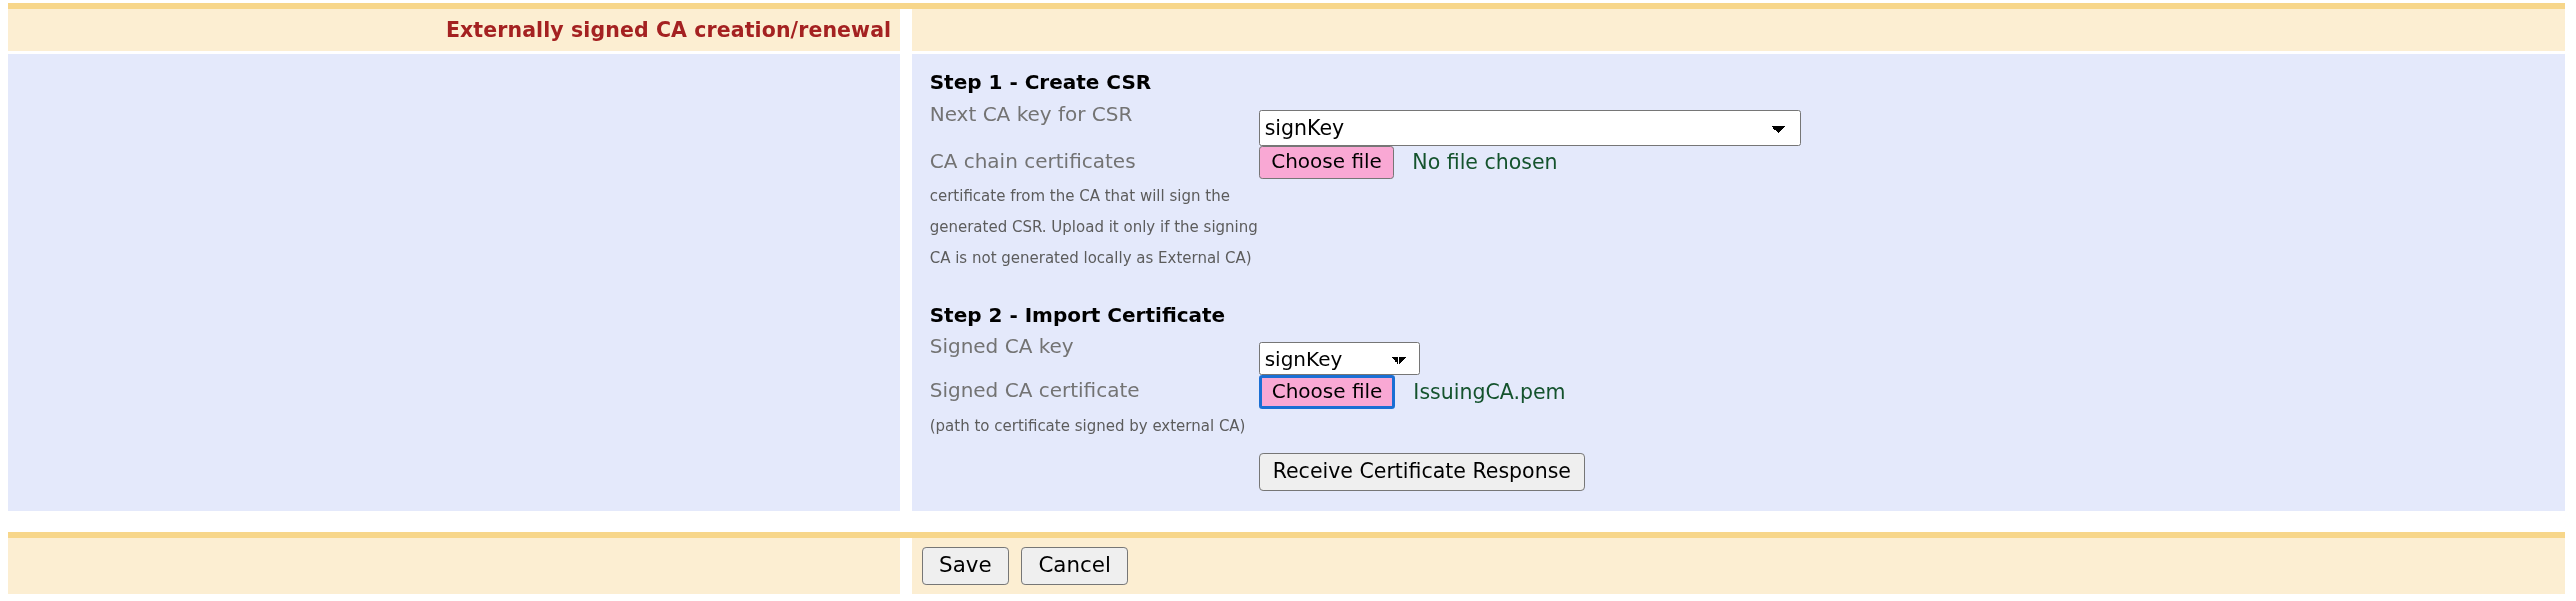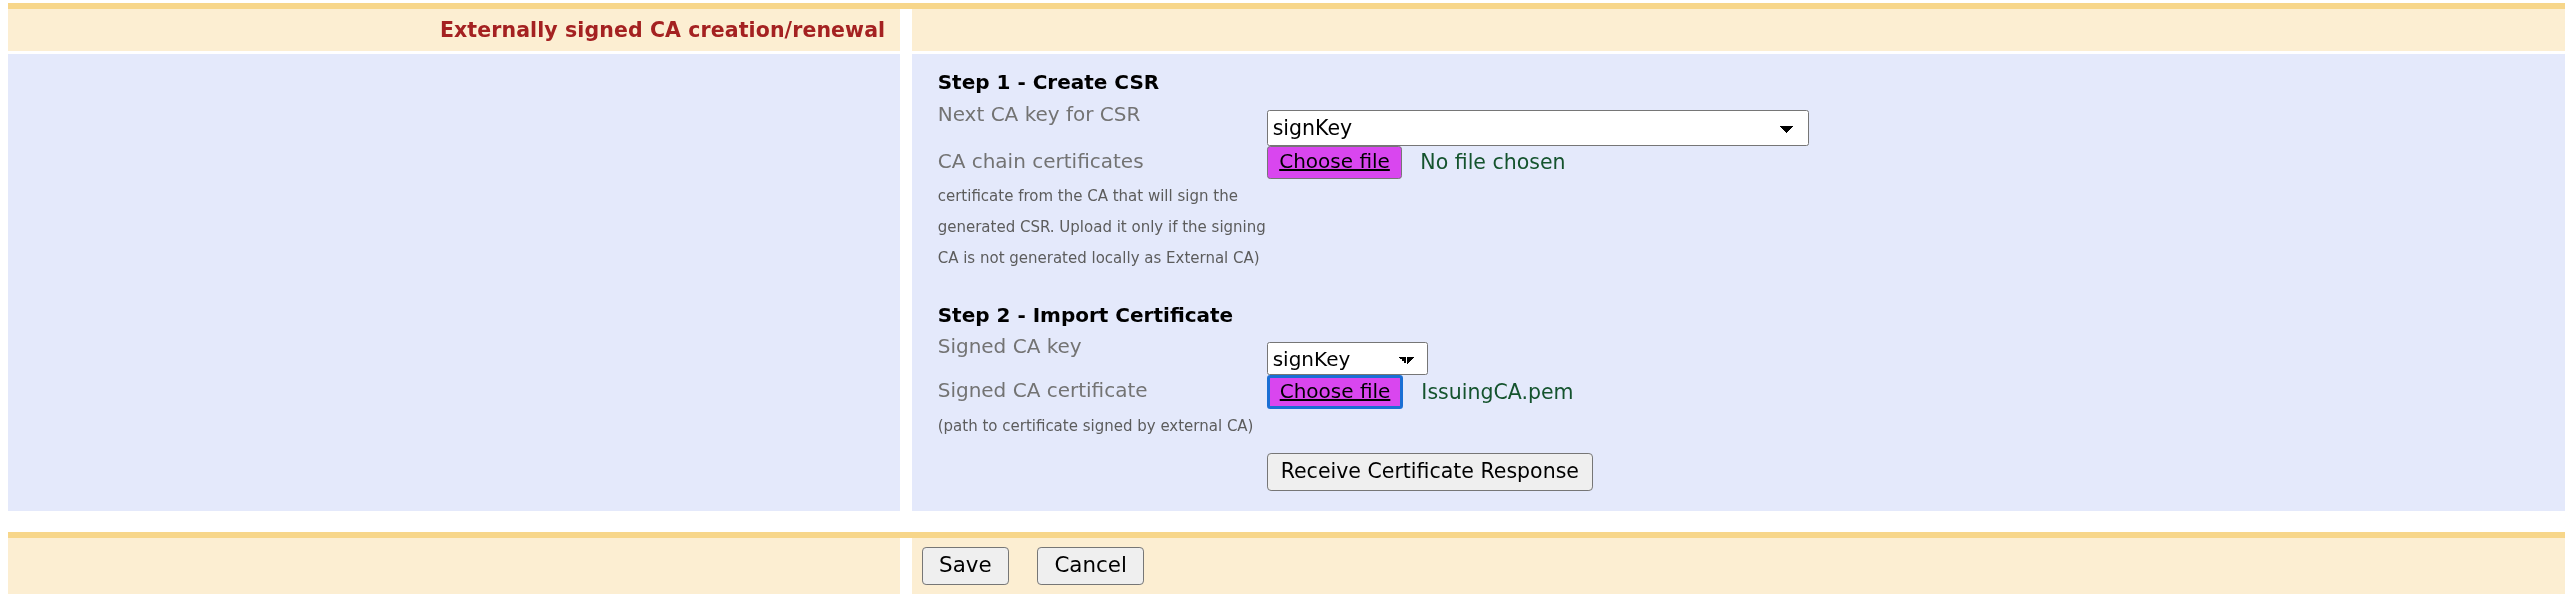--- a/index.html
+++ b/index.html
@@ -31,21 +31,21 @@
     display: flex;
     align-items: center;
   }
   .header-left {
     width: 892px;
     height: 100%;
     display: flex;
     align-items: center;
     justify-content: flex-end;
     box-sizing: border-box;
-    padding-right: 15px;
+    padding-right: 9px;
   }
   .header-title {
     color: #a42121;
     font-weight: bold;
     font-size: 20.5px;
     letter-spacing: 0.1px;
     white-space: nowrap;
   }
   .header-gap {
     width: 11.5px;
@@ -78,21 +78,21 @@
   .panel-right {
     flex: 1;
     background: #e4e9fb;
     position: relative;
   }
 
   
   .form-area {
     position: absolute;
     top: 0;
-    left: 16px;
+    left: 8px;
     right: 0;
     padding: 8.2px 0 0 10px;
   }
   .section-title {
     font-size: 20px;
     font-weight: bold;
     color: #000000;
     margin: 8.2px 0 3.3px 0;
     line-height: 25px;
   }
@@ -160,27 +160,26 @@
 
   .file-row {
     display: flex;
     align-items: center;
     gap: 0;
   }
   .file-btn {
     font-family: "DejaVu Sans", sans-serif;
     font-size: 20px;
     color: #000000;
-    background: #d946ef;
+    background: #f9a8d4;
     border: 1.6px solid #767676;
     border-radius: 3.3px;
     padding: 3.3px 11.5px 5px 11.5px;
     line-height: 23px;
     cursor: pointer;
-    text-decoration: underline;
   }
   .file-btn.focused {
     border: 3.3px solid #1a6fd4;
     border-radius: 3.3px;
     padding: 1.6px 10px 3.3px 10px;
   }
   .file-name {
     font-size: 20.5px;
     color: #14532d;
     margin-left: 18px;
@@ -219,21 +218,21 @@
     height: 100%;
     background: #ffffff;
   }
   .footer-right {
     flex: 1;
     height: 100%;
     display: flex;
     align-items: center;
     padding-left: 10px;
     box-sizing: border-box;
-    gap: 28px;
+    gap: 12px;
   }
   .footer-btn {
     font-family: "DejaVu Sans", sans-serif;
     font-size: 21.4px;
     color: #000000;
     background: #efefef;
     border: 1.6px solid #767676;
     border-radius: 4.1px;
     padding: 3.3px 16.4px 5.8px 16.4px;
     line-height: 26px;

